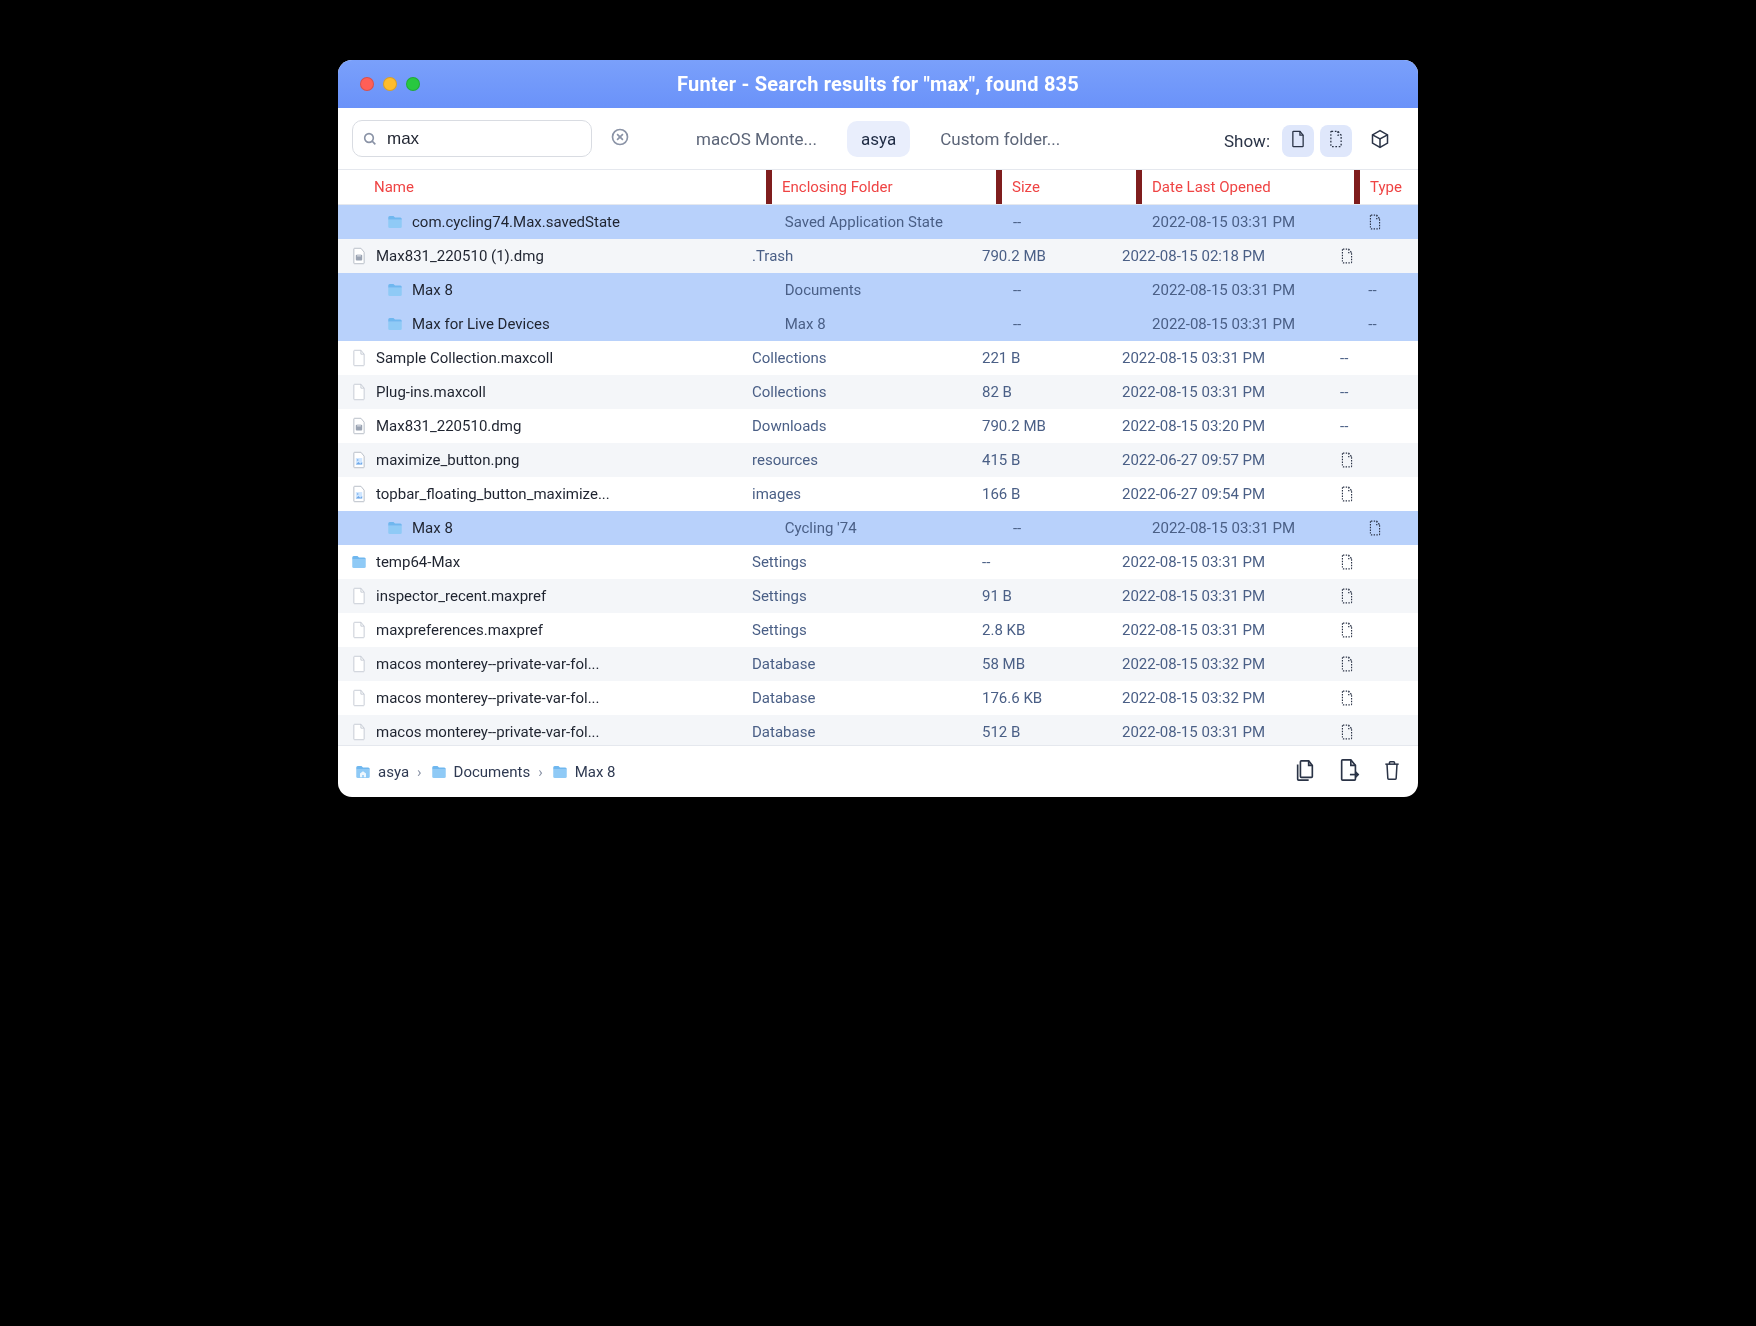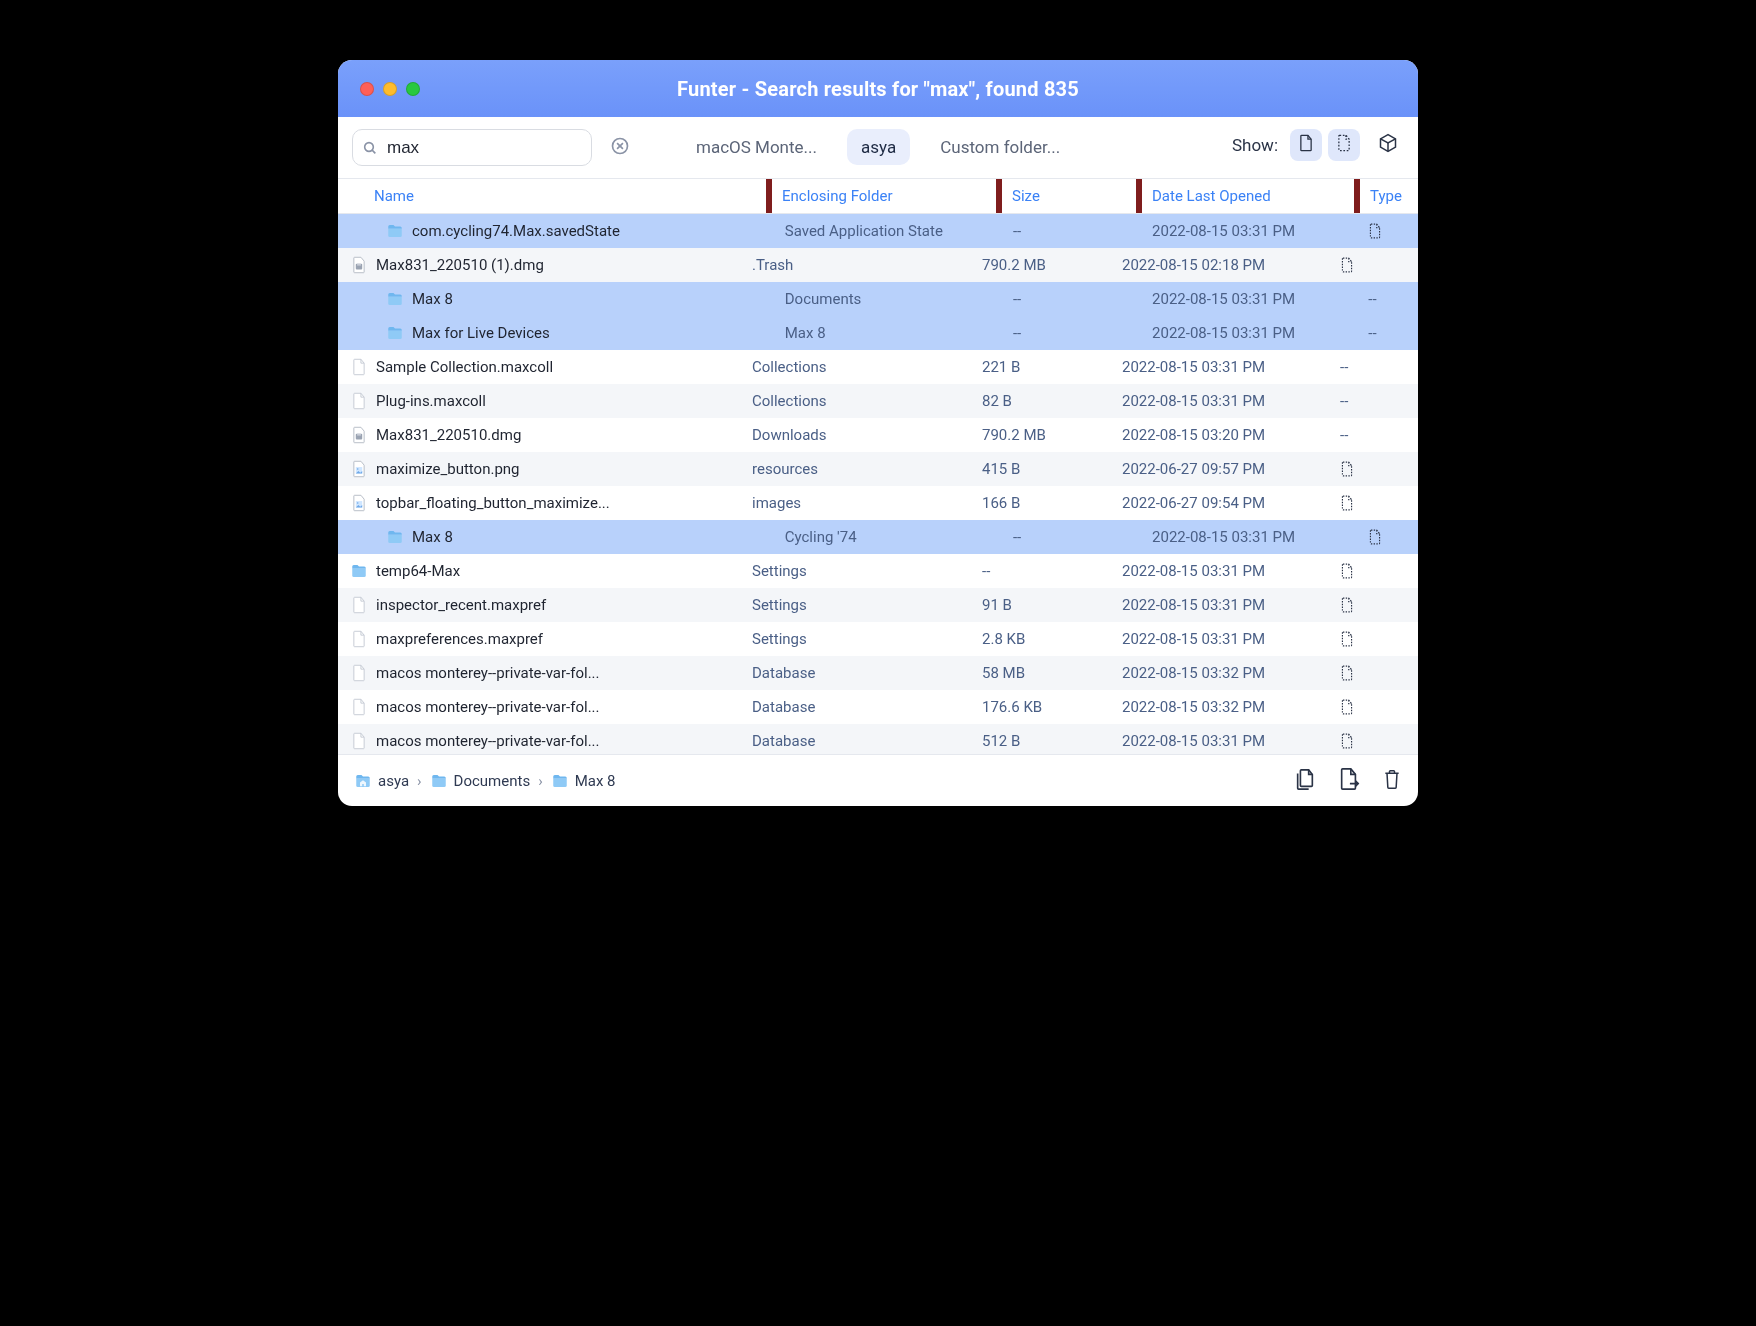--- a/index.html
+++ b/index.html
@@ -13,39 +13,39 @@
     width:1080px;
     margin-top:60px;
     background:#fff;
     border-radius:14px;
     overflow:hidden;
     box-shadow:0 30px 80px rgba(0,0,0,0.6);
   }
   
   .titlebar {
     background:linear-gradient(#7aa0fb,#6a92f9);
-    height:57px;
+    height:48px;
     display:flex;
     align-items:center;
     position:relative;
   }
   .traffic { display:flex; gap:9px; position:absolute; left:22px; }
   .dot{ width:14px; height:14px; border-radius:50%; }
   .dot.red{background:#ff5f57; box-shadow:inset 0 0 0 1px rgba(0,0,0,0.15);}
   .dot.yellow{background:#febc2e;box-shadow:inset 0 0 0 1px rgba(0,0,0,0.15);}
   .dot.green{background:#28c840;box-shadow:inset 0 0 0 1px rgba(0,0,0,0.15);}
   .title-text{
     flex:1; text-align:center;
     color:#fff; font-weight:700; font-size:20px;
     letter-spacing:.2px;
   }
   
   .toolbar{
-    display:flex; align-items:flex-start;
-    padding:12px 14px 12px 14px;
+    display:flex; align-items:flex-end;
+    padding:12px 22px 12px 14px;
   }
   .search{
     display:flex; align-items:center;
     border:1px solid #d9dce2; border-radius:10px;
     padding:6px 8px; width:240px;
     color:#3b3f46;
   }
   .search svg{flex:0 0 auto;}
   .search-input{
     flex:1; border:none; outline:none; background:transparent;
@@ -75,21 +75,21 @@
     display:flex; align-items:center; justify-content:center;
     cursor:pointer;
   }
   .toggle.on{ background:#dfe7fb; }
   .icon-btn{ width:32px; height:32px; display:flex; align-items:center; justify-content:center; cursor:pointer; }
 
   
   .header-row{
     display:flex; align-items:center;
     border-top:1px solid #e5e8ee; border-bottom:1px solid #e5e8ee;
-    font-size:15px; color:#3b82f6; background:#fff;
+    font-size:15px; color:#ef4444; background:#fff;
     height:36px; padding-left:36px;
   }
   .hc{ padding:0 10px; border-left:6px solid #7f1d1d; height:100%; display:flex; align-items:center;}
   .hc:first-child{ border-left:none; padding-left:0;}
   .c-name{ width:392px; }
   .c-folder{ width:230px; }
   .c-size{ width:130px; }
   .c-date{ width:218px;margin-left:10px; }
   .c-type{ width:60px; }
 

